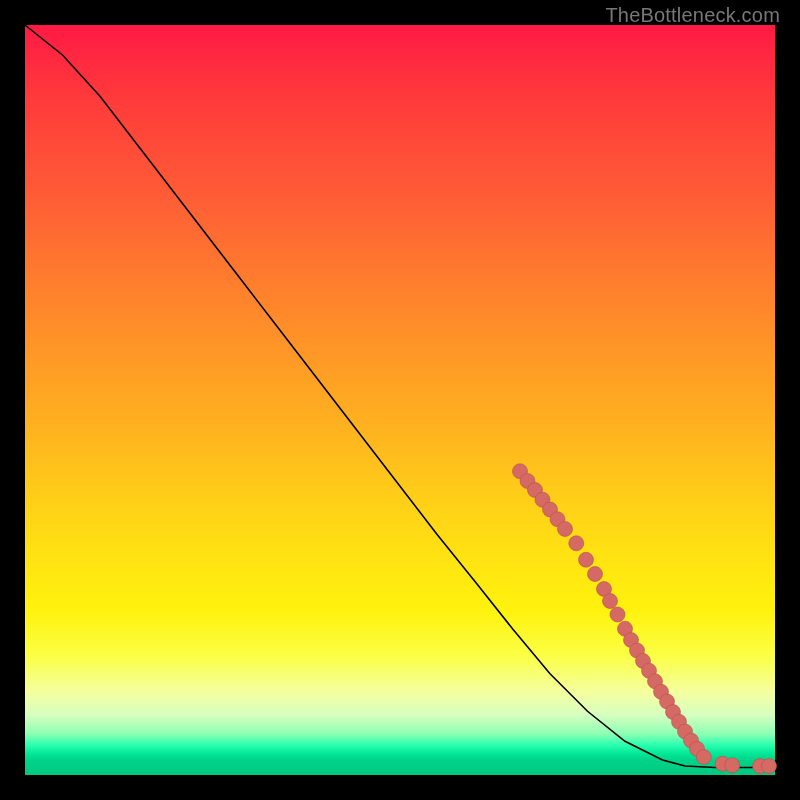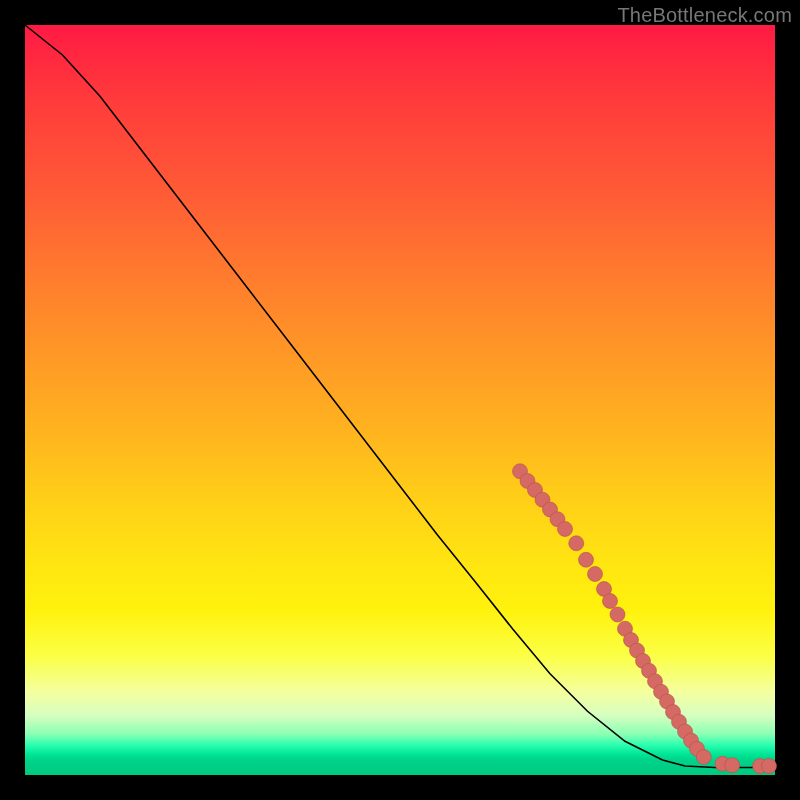--- a/index.html
+++ b/index.html
@@ -39,21 +39,21 @@
       #8dffb4 94.5%,
       #2bffb0 96%,
       #00e796 97.2%,
       #00d38a 98%,
       #00c97f 100%
     );
   }
   .watermark {
     position: absolute;
     top: 4px;
-    right: 8px;
+    right: 20px;
     color: #777;
     font-size: 20px;
     font-weight: 500;
     letter-spacing: 0.2px;
     user-select: none;
   }
   svg.curve {
     position: absolute;
     left: 0;
     top: 0;

